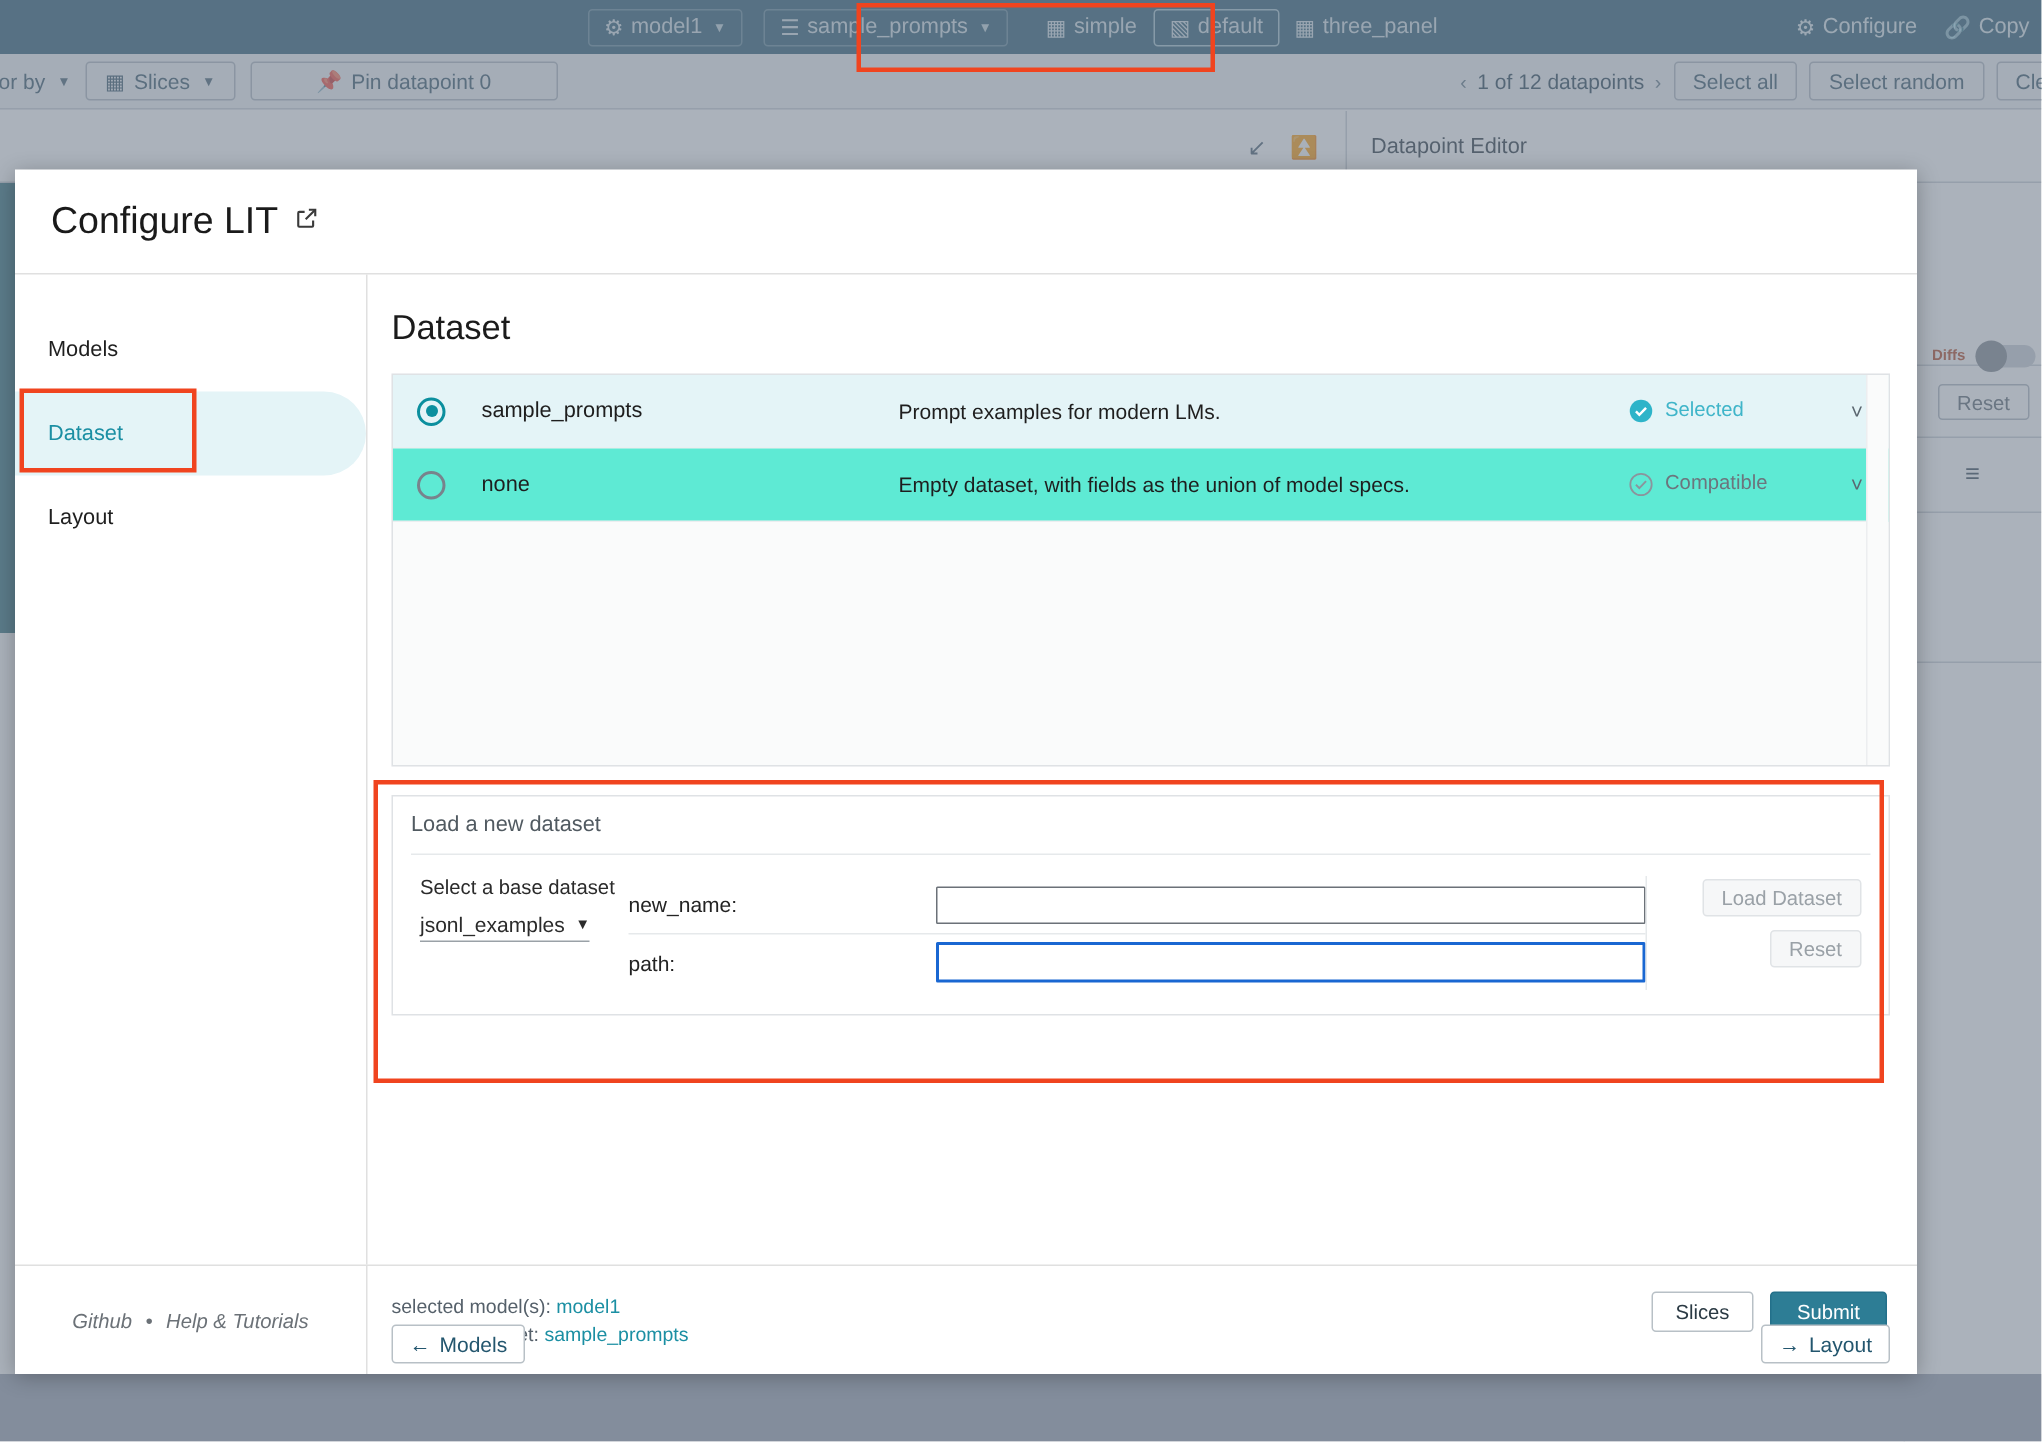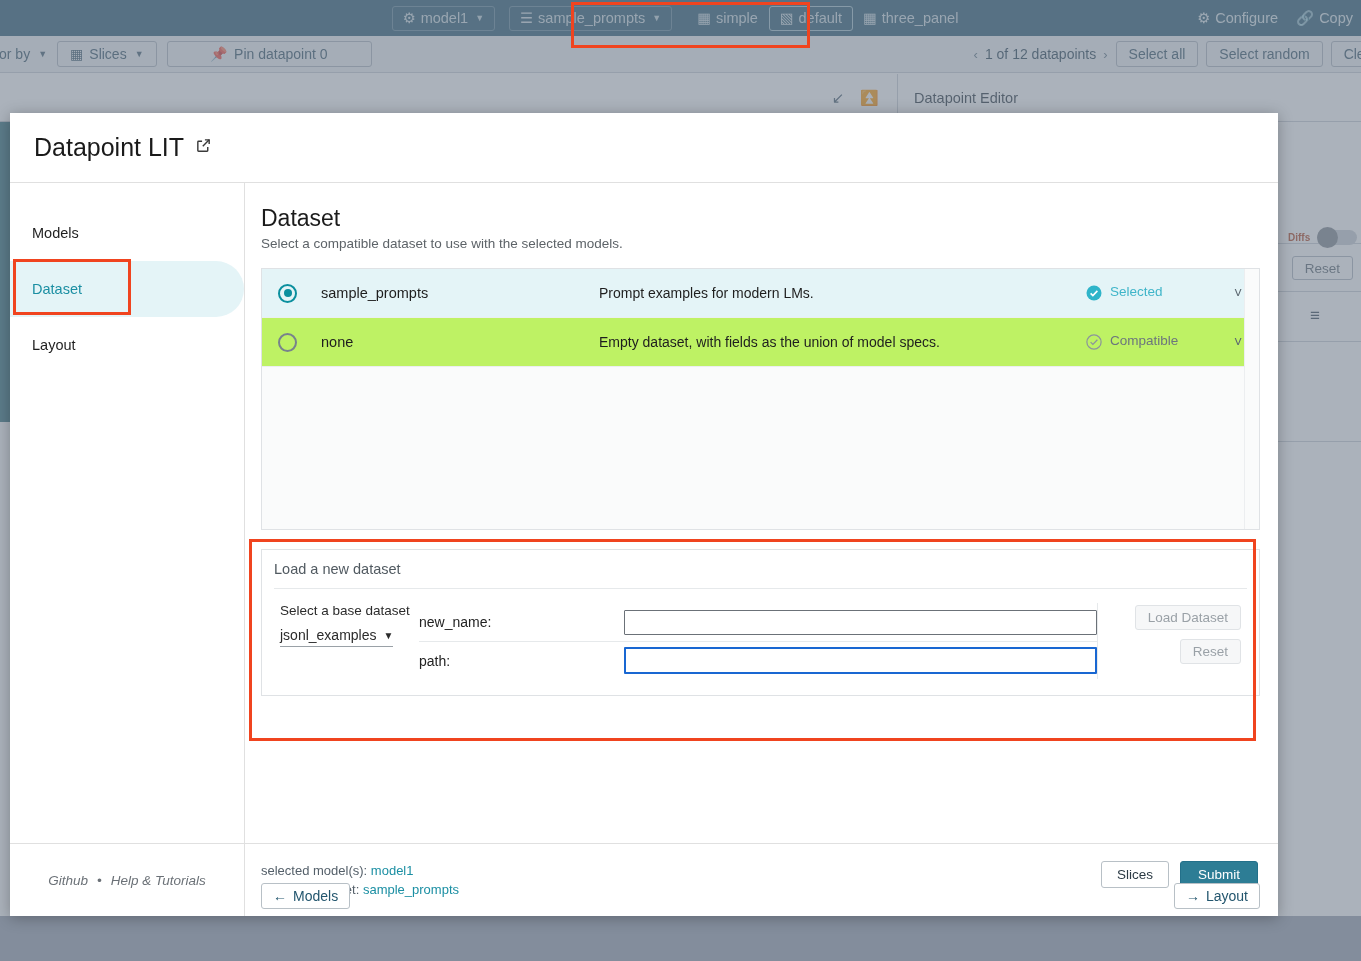--- a/index.html
+++ b/index.html
@@ -135,21 +135,21 @@
   .main-title { font-size: 23px; color: #1b1b1b; font-weight: normal; }
   .main-sub { font-size: 13.5px; color: #5d6368; margin-top: 4px; }
 
   .ds-list {
     margin-top: 17px; height: 262px;
     border: 1px solid #dfe2e5; background: #fafbfb;
     overflow: hidden; position: relative;
   }
   .ds-row {
     display: flex; align-items: center; height: 49px; padding: 0 0 0 16px;
-    border-bottom: 1px solid #eceef0; background: #bef264;
+    border-bottom: 1px solid #eceef0; background: #5eead4;
   }
   .ds-row.selected { background: #e4f4f7; }
   .radio {
     width: 19px; height: 19px; border-radius: 50%; border: 2px solid #78838c;
     flex: 0 0 19px; position: relative;
   }
   .radio.on { border-color: #0b8f9e; }
   .radio.on::after {
     content: ""; position: absolute; left: 3.5px; top: 3.5px; width: 8px; height: 8px;
     border-radius: 50%; background: #0b8f9e;
@@ -340,21 +340,21 @@
     </div>
 
     <div class="bottom-strip"></div>
   </div>
 
   <div class="dim"></div>
 
   <div class="modal">
 
     <div class="modal-header">
-      <span class="modal-title">Datapoint LIT</span>
+      <span class="modal-title">Configure LIT</span>
       <span class="ext-icon">
         <svg width="17" height="17" viewBox="0 0 24 24" fill="none" stroke="#3a3a3a" stroke-width="2">
           <path d="M14 4h6v6"></path>
             <path d="M20 4L11 13"></path>
           <path d="M18 14v5a1 1 0 0 1-1 1H5a1 1 0 0 1-1-1V7a1 1 0 0 1 1-1h5"></path>
         </svg>
       </span>
     </div>
 
     <div class="modal-body">
@@ -368,21 +368,20 @@
         </div>
         <div class="nav-item">
           <span>Layout</span>
         </div>
         <div class="nav-highlight"></div>
       </div>
 
       <div class="main-pane">
         <div class="main-head">
           <div class="main-title">Dataset</div>
-          <div class="main-sub">Select a compatible dataset to use with the selected models.</div>
         </div>
 
         <div class="ds-list">
           <div class="ds-row selected">
             <span class="radio on"></span>
             <span class="ds-name">sample_prompts</span>
             <span class="ds-desc">Prompt examples for modern LMs.</span>
             <span class="ds-status sel">
               <svg width="18" height="18" viewBox="0 0 24 24">
                 <circle cx="12" cy="12" r="10" fill="#2eb4c9"></circle>

